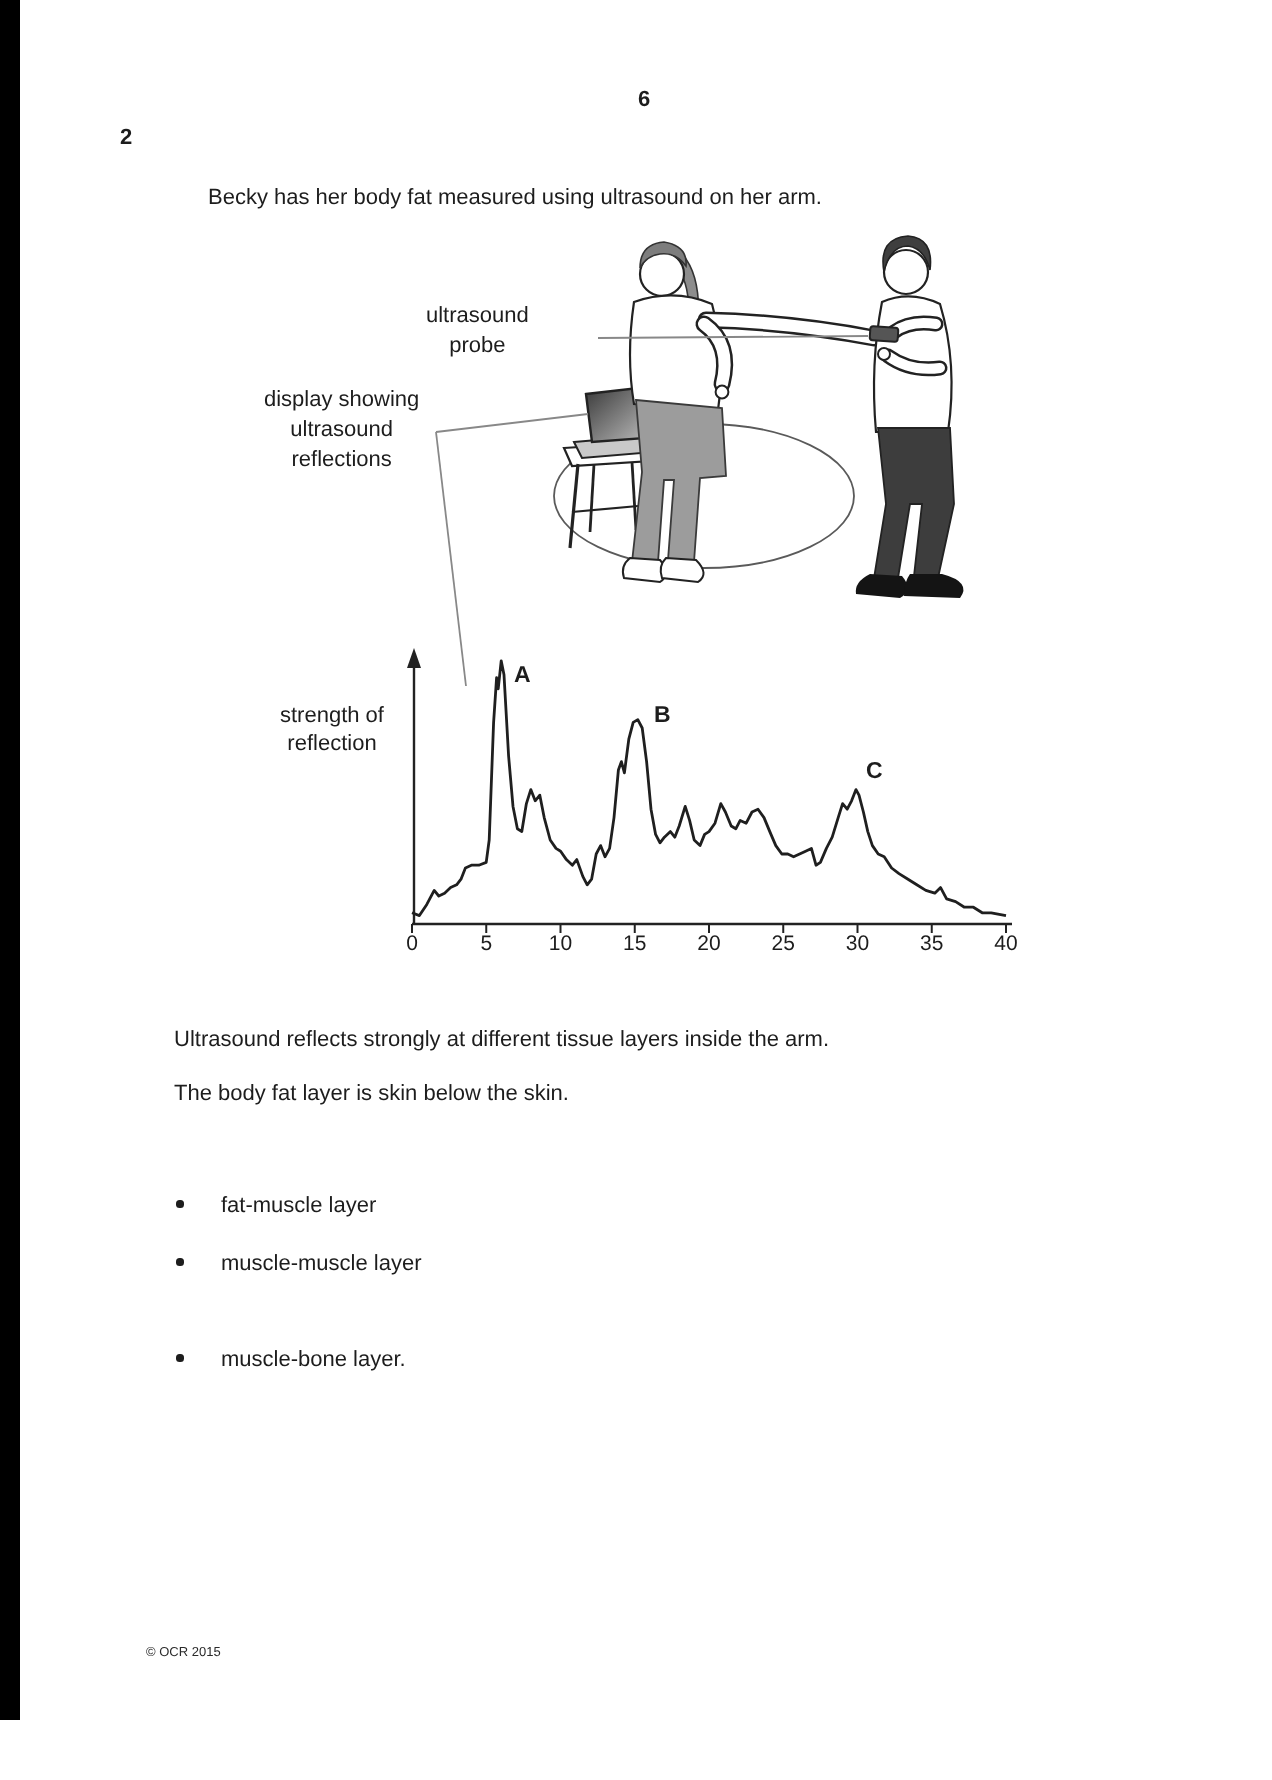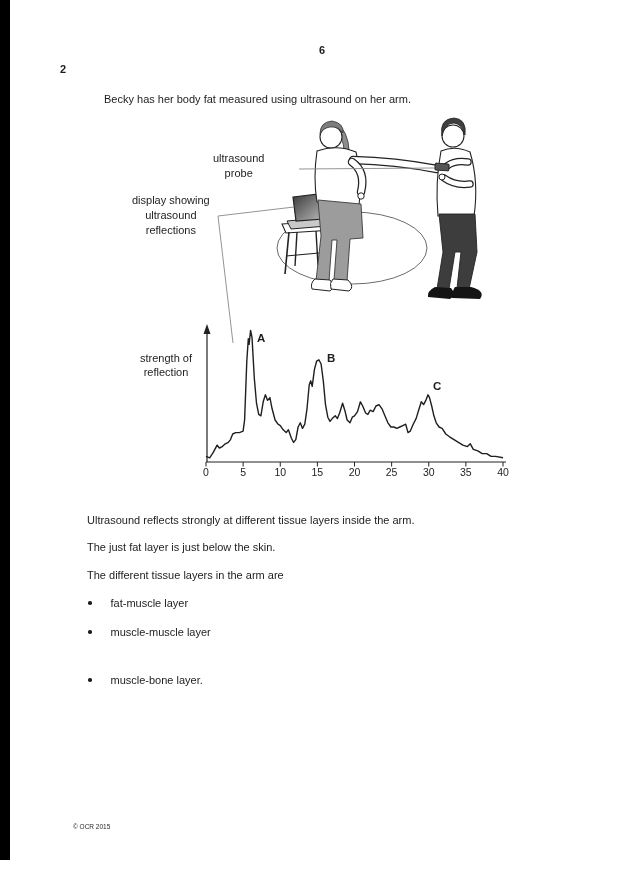--- a/index.html
+++ b/index.html
@@ -137,22 +137,21 @@
       <div class="tick-label" style="left: 268.25px;">10</div>
       <div class="tick-label" style="left: 305.375px;">15</div>
       <div class="tick-label" style="left: 342.5px;">20</div>
       <div class="tick-label" style="left: 379.625px;">25</div>
       <div class="tick-label" style="left: 416.75px;">30</div>
       <div class="tick-label" style="left: 453.875px;">35</div>
       <div class="tick-label" style="left: 491px;">40</div>
     </div>
 
   <div class="txt" style="left:87px;top:514px;">Ultrasound reflects strongly at different tissue layers inside the arm.</div>
-  <div class="txt" style="left:87px;top:541px;">The just fat layer is just below the skin.</div>
-  <div class="txt" style="left:87px;top:569px;">The different tissue layers in the arm are</div>
+  <div class="txt" style="left:87px;top:541px;">The body fat layer is skin below the skin.</div>
 
   <div class="bullet-row" style="top:597px;">
     <span class="dot"></span><span class="bullet-text">fat-muscle layer</span>
   </div>
   <div class="bullet-row" style="top:626px;">
     <span class="dot"></span><span class="bullet-text">muscle-muscle layer</span>
   </div>
   <div class="bullet-row" style="top:674px;">
     <span class="dot"></span><span class="bullet-text">muscle-bone layer.</span>
   </div>

